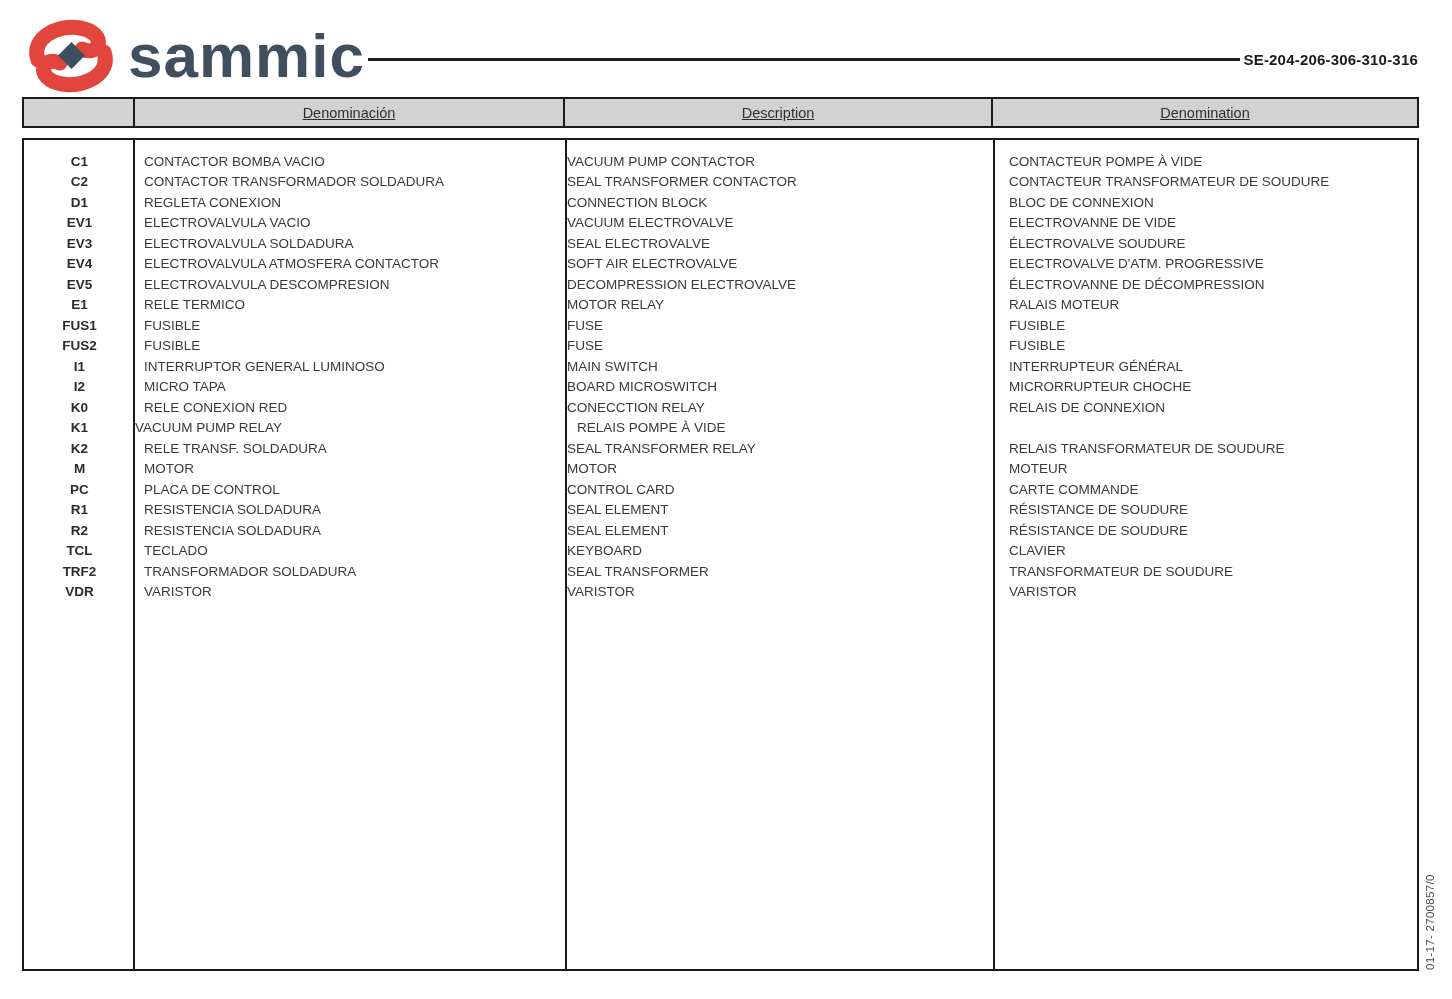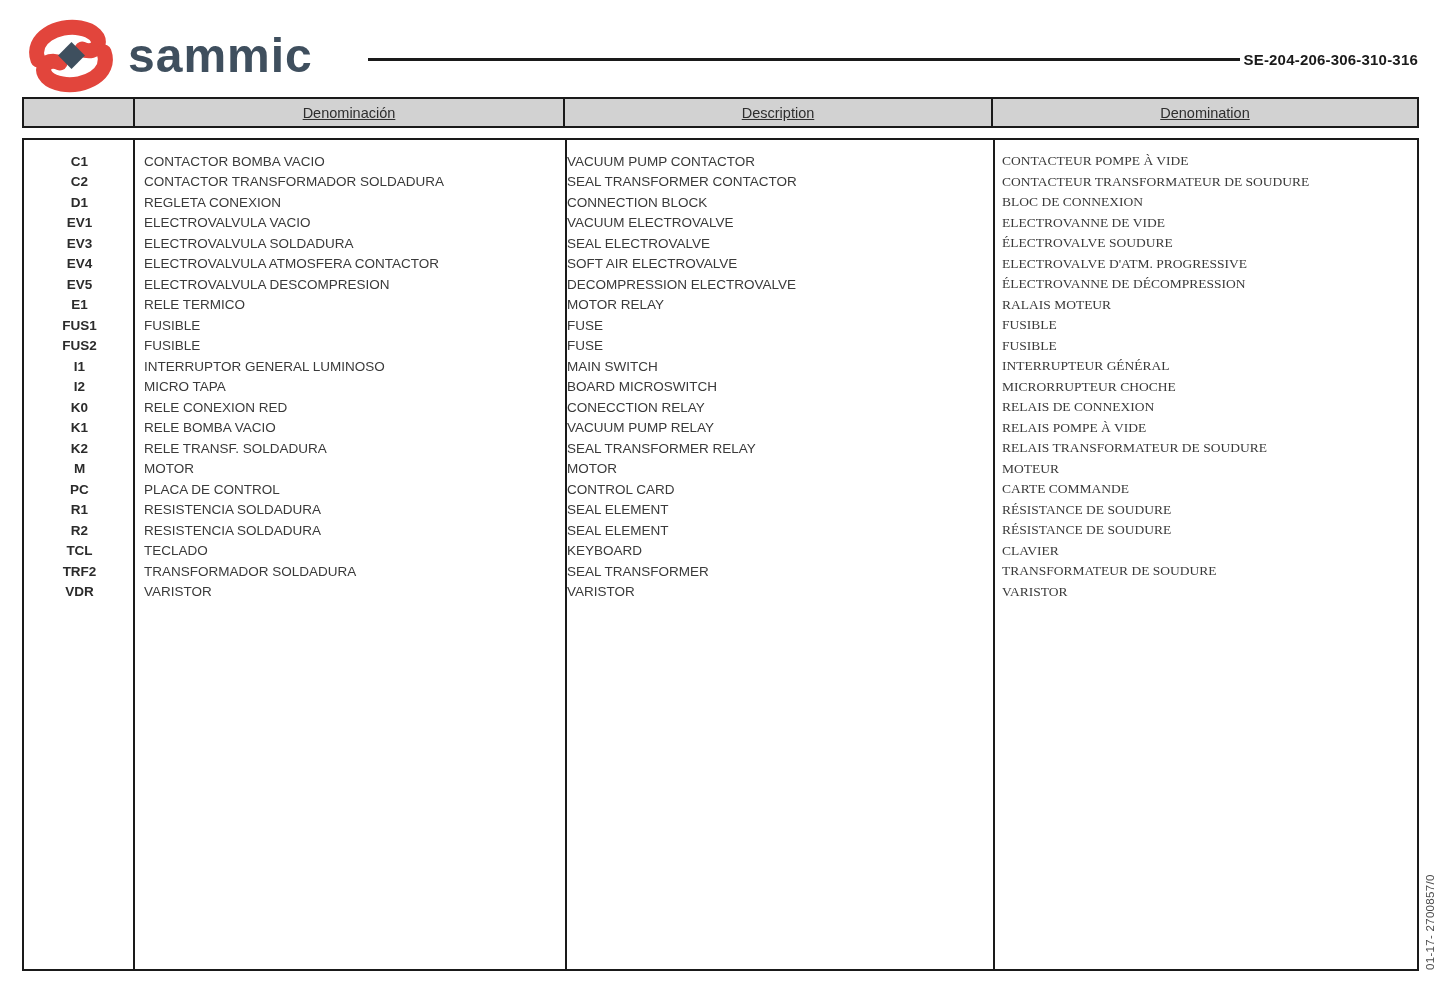--- a/index.html
+++ b/index.html
@@ -12,21 +12,21 @@
     font-family: "Liberation Sans", sans-serif;
     color: #3a3a3a;
     overflow: hidden;
   }
 
   
   .brand-bar { position: absolute; left: 0; top: 0; width: 100%; height: 95px; }
   .logo { position: absolute; left: 24px; top: 16px; display: flex; align-items: center; }
   .logo-icon { width: 96px; height: 80px; }
   .logo-word {
-    font-size: 48px;
+    font-size: 62px;
     font-weight: bold;
     color: #3f4f5e;
     letter-spacing: 1px;
     line-height: 80px;
     margin-left: 8px;
   }
   .rule-line {
     position: absolute;
     left: 368px;
     top: 58px;
@@ -84,21 +84,21 @@
   .vline-1 { left: 109px; }
   .vline-2 { left: 541px; }
   .vline-3 { left: 969px; }
 
   .rows { position: absolute; left: 0; top: 11px; width: 100%; }
   .trow { display: flex; height: 20.5px; align-items: center; }
   .tcell { white-space: nowrap; overflow: hidden; font-size: 13.5px; color: #3a3a3a; }
   .c-code { width: 111px; text-align: center; font-weight: bold; color: #2b2b2b; }
   .c-es   { width: 432px; padding-left: 9px; }
   .c-en   { width: 428px; }
-  .c-fr   { flex: 1;      padding-left: 7px; font-family: Liberation Serif, serif; }
+  .c-fr   { flex: 1;      padding-left: 14px; }
 
   
   .ref-vertical {
     position: absolute;
     left: 1424px;
     top: 970px;
     transform: rotate(-90deg);
     transform-origin: top left;
     font-size: 11.5px;
     color: #4a4a4a;
@@ -222,21 +222,20 @@
 
   <div class="trow">
     <div class="tcell c-code">K0</div>
     <div class="tcell c-es">RELE CONEXION RED</div>
     <div class="tcell c-en">CONECCTION RELAY</div>
     <div class="tcell c-fr">RELAIS DE CONNEXION</div>
   </div>
 
   <div class="trow">
     <div class="tcell c-code">K1</div>
-    <div class="tcell c-es">RELE BOMBA VACIO</div>
     <div class="tcell c-en">VACUUM PUMP RELAY</div>
     <div class="tcell c-fr">RELAIS POMPE À VIDE</div>
   </div>
 
   <div class="trow">
     <div class="tcell c-code">K2</div>
     <div class="tcell c-es">RELE TRANSF. SOLDADURA</div>
     <div class="tcell c-en">SEAL TRANSFORMER RELAY</div>
     <div class="tcell c-fr">RELAIS TRANSFORMATEUR DE SOUDURE</div>
   </div>

